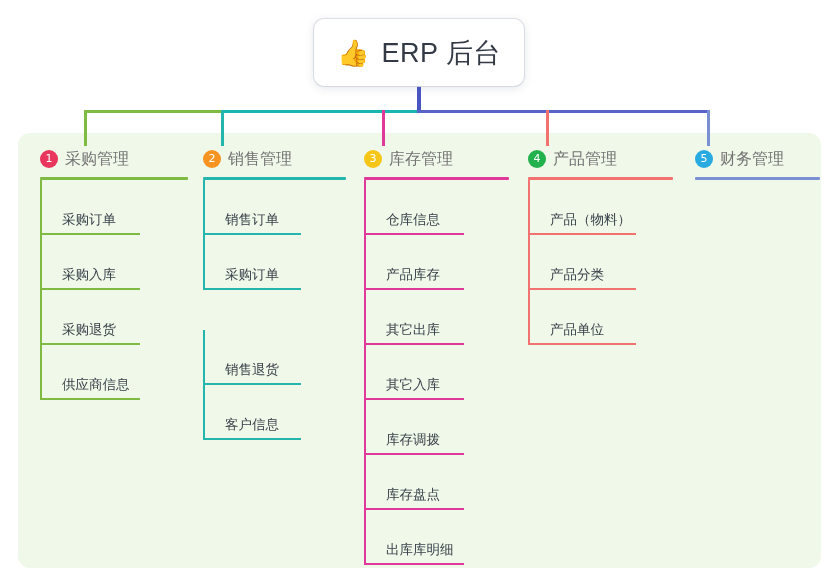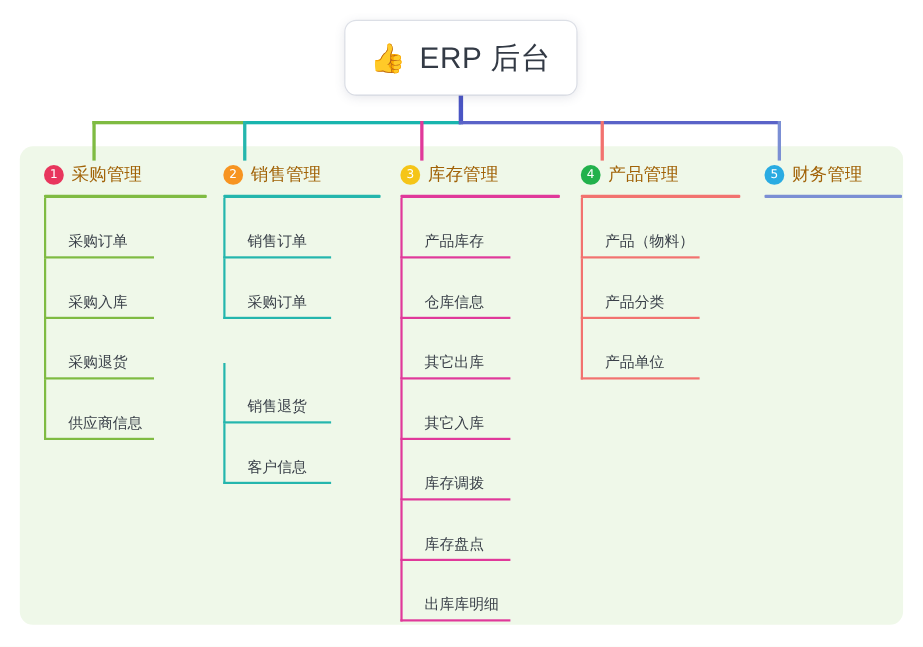--- a/index.html
+++ b/index.html
@@ -47,21 +47,21 @@
   .col{position:absolute;top:146px;z-index:4;}
   .col-head{
     display:flex;align-items:center;gap:7px;
     height:26px;white-space:nowrap;
   }
   .badge{
     width:18px;height:18px;border-radius:50%;
     color:#fff;font-size:11px;line-height:18px;text-align:center;
     flex:0 0 18px;font-family:"DejaVu Sans",sans-serif;
   }
-  .col-title{font-size:16px;color:#a16207;}
+  .col-title{font-size:16px;color:#737373;}
   .head-rule{height:3px;margin-top:5px;border-radius:1px;}
 
   .items{position:relative;margin-top:0;}
   .item{
     position:relative;
     box-sizing:border-box;
     height:55px;
     display:flex;align-items:flex-end;
   }
   .item .spine{
@@ -161,26 +161,26 @@
       <div class="col" style="left: 364px;">
         <div class="col-head">
           <span class="badge" style="background: rgb(245, 197, 24);">3</span>
           <span class="col-title">库存管理</span>
         </div>
         <div class="head-rule" style="width: 145px; background: rgb(224, 57, 154);"></div>
         <div class="items">
           <div class="item" style="width: 100px;">
             <div class="spine" style="background: rgb(224, 57, 154);"></div>
             <div class="rule" style="width: 100px; background: rgb(224, 57, 154);"></div>
+            <div class="label">仓库信息</div>
+          </div>
+          <div class="item" style="width: 100px;">
+            <div class="spine" style="background: rgb(224, 57, 154);"></div>
+            <div class="rule" style="width: 100px; background: rgb(224, 57, 154);"></div>
             <div class="label">产品库存</div>
-          </div>
-          <div class="item" style="width: 100px;">
-            <div class="spine" style="background: rgb(224, 57, 154);"></div>
-            <div class="rule" style="width: 100px; background: rgb(224, 57, 154);"></div>
-            <div class="label">仓库信息</div>
           </div>
           <div class="item" style="width: 100px;">
             <div class="spine" style="background: rgb(224, 57, 154);"></div>
             <div class="rule" style="width: 100px; background: rgb(224, 57, 154);"></div>
             <div class="label">其它出库</div>
           </div>
           <div class="item" style="width: 100px;">
             <div class="spine" style="background: rgb(224, 57, 154);"></div>
             <div class="rule" style="width: 100px; background: rgb(224, 57, 154);"></div>
             <div class="label">其它入库</div>

